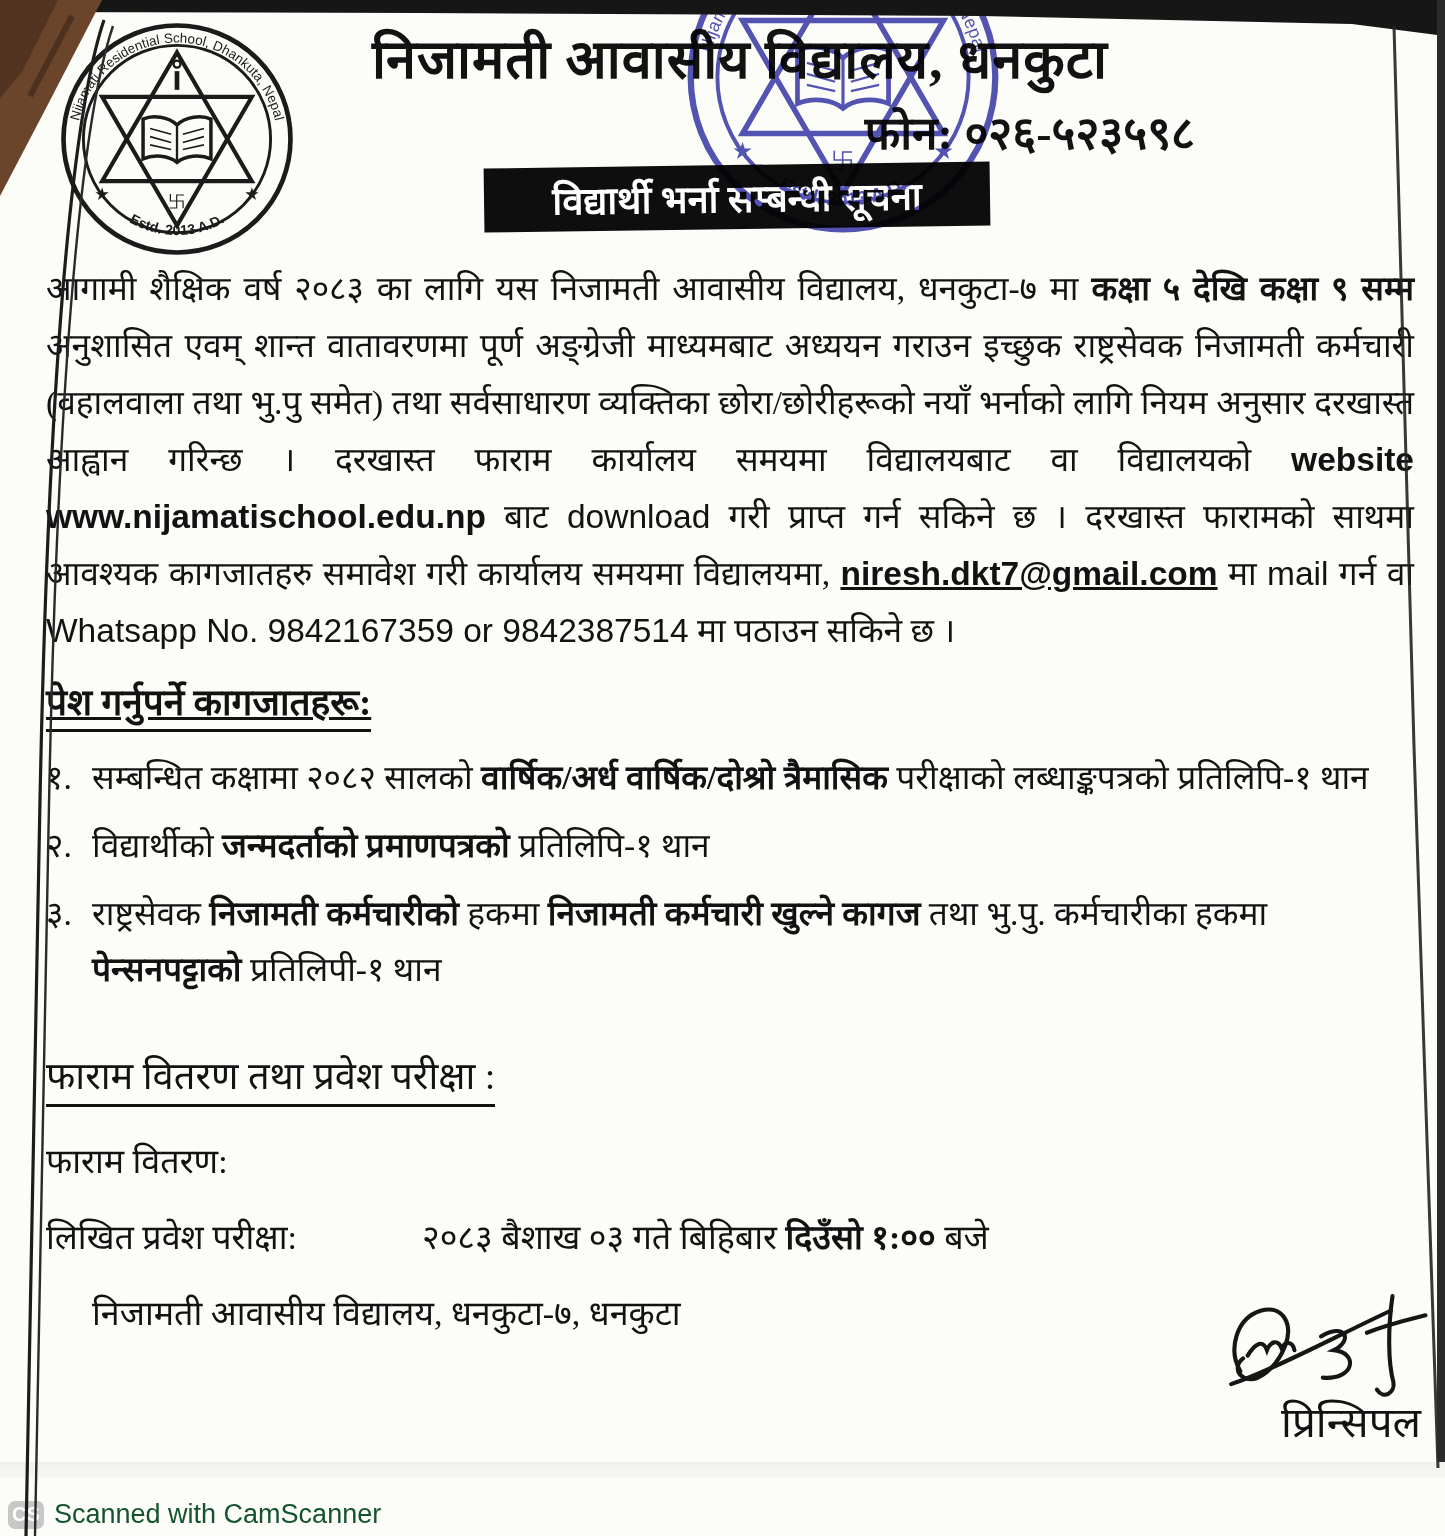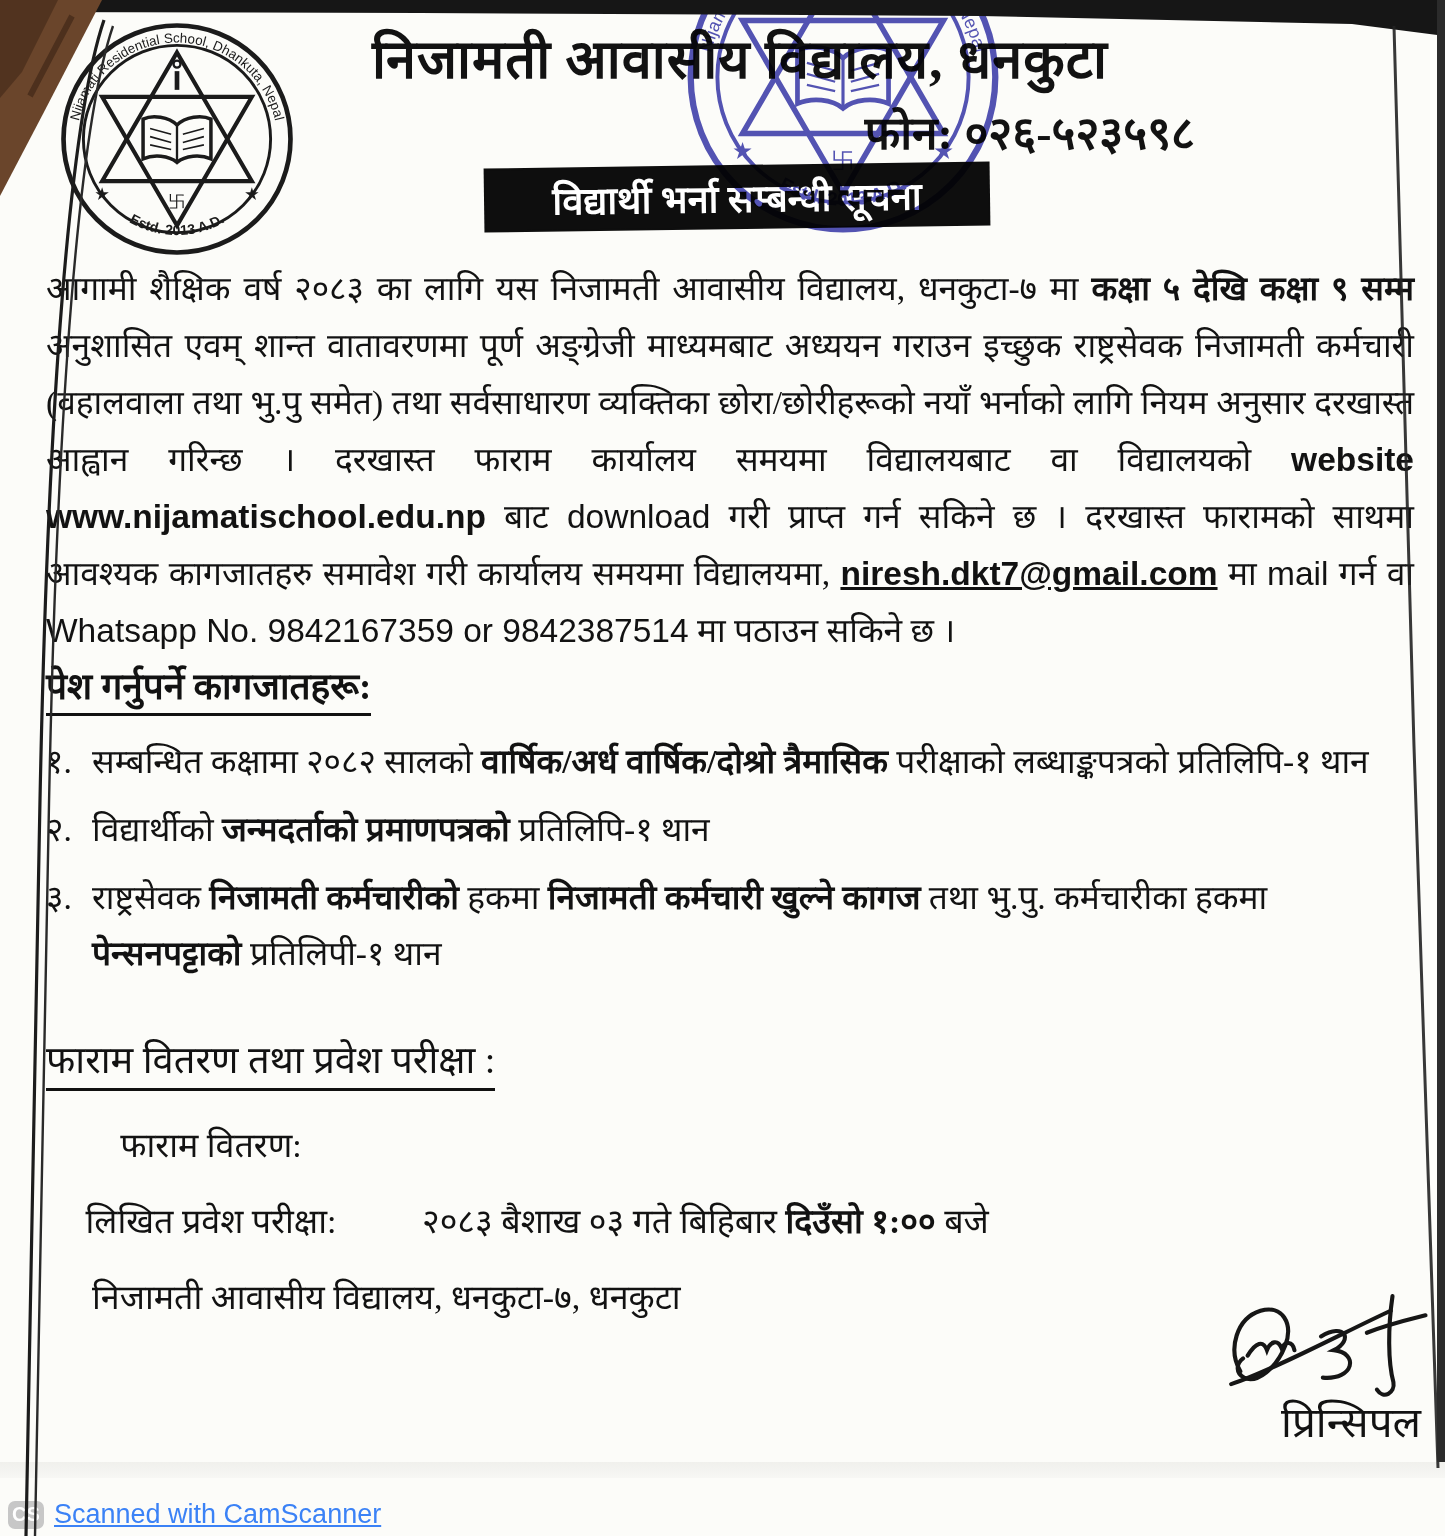--- a/index.html
+++ b/index.html
@@ -17,38 +17,38 @@
   .hdr-phone{position:absolute;left:285px;top:100px;width:910px;text-align:right;font-size:46px;font-weight:bold;z-index:3;}
   .banner{position:absolute;left:486px;top:167px;width:502px;height:60px;background:#0e0e0e;color:#ffffff;
     display:flex;align-items:center;justify-content:center;font-size:38px;font-weight:bold;
     transform:rotate(-0.8deg);z-index:3;box-shadow:0 0 0 2px #0e0e0e;}
   
   .body{position:absolute;left:46px;top:260px;width:1368px;z-index:2;}
   .intro{font-size:33.5px;line-height:57px;text-align:justify;}
   .b{font-weight:bold;}
   .u{text-decoration:underline;}
   .latin{font-family:"Liberation Sans","DejaVu Sans",sans-serif;}
-  .docs-heading{display:inline-block;font-size:37px;font-weight:bold;border-bottom:3px solid #111;padding-bottom:3px;}
+  .docs-heading{margin-top:16px;display:inline-block;font-size:37px;font-weight:bold;border-bottom:3px solid #111;padding-bottom:3px;text-decoration:underline;}
   .doc-list{margin-top:18px;}
   .doc-item{display:flex;font-size:33.5px;line-height:56px;margin-bottom:12px;}
   .doc-num{flex:none;width:46px;}
   .doc-text{flex:1;}
   .schedule-heading{margin-top:38px;display:inline-block;font-size:38px;font-weight:normal;border-bottom:3px solid #111;padding-bottom:4px;}
   .schedule{margin-top:30px;}
   .srow{display:flex;font-size:34px;line-height:50px;margin-bottom:26px;}
-  .slabel{flex:none;width:330px;text-align:center;}
+  .slabel{flex:none;width:330px;text-align:left;}
   .svalue{margin-left:46px;}
   
   .signature{position:absolute;right:14px;top:1282px;width:220px;height:140px;z-index:2;}
   .principal{position:absolute;right:24px;top:1392px;font-size:42px;z-index:2;}
   .shade{position:absolute;left:0;right:0;top:1462px;height:16px;background:linear-gradient(#f0f0ec,#f7f7f4);z-index:1;}
   .footer{position:absolute;left:8px;bottom:6px;display:flex;align-items:center;gap:10px;z-index:2;}
   .cs-badge{width:36px;height:28px;border-radius:7px;background:#c7c7c7;color:#ffffff;display:flex;align-items:center;justify-content:center;
     font-family:"Liberation Sans","DejaVu Sans",sans-serif;font-weight:bold;font-size:20px;}
-  .cs-text{color:#3b82f6;font-family:"Liberation Sans","DejaVu Sans",sans-serif;font-size:27px;text-decoration:underline;}
+  .cs-text{color:#14532d;font-family:"Liberation Sans","DejaVu Sans",sans-serif;font-size:27px;}
 </style>
 </head>
 <body>
 
 <div class="page">
 
   <div class="logo">
     <svg class="seal-svg" viewBox="0 0 200 200">
       <defs>
         <path id="a-top" d="M 16,122 A 86,86 0 1 1 184,122"></path>

